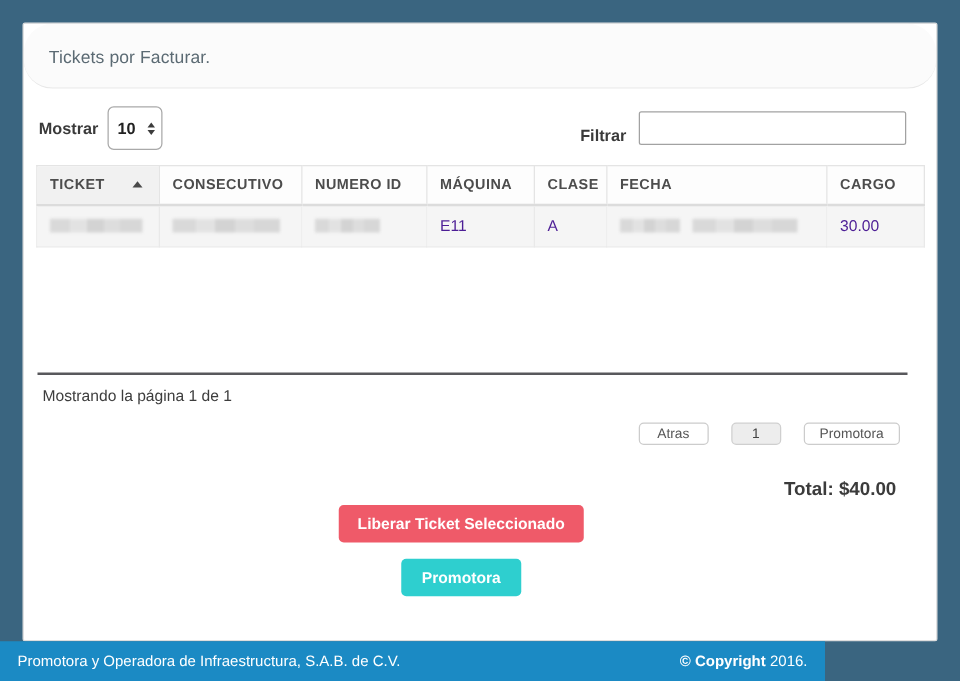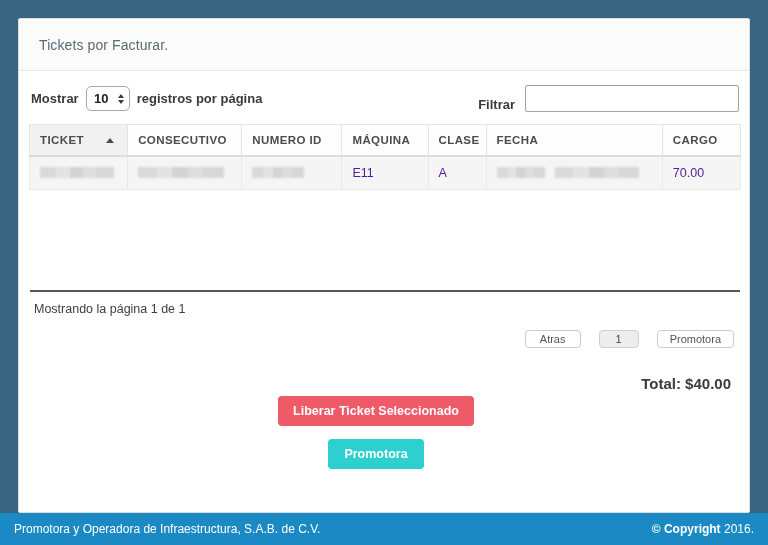--- a/index.html
+++ b/index.html
@@ -39,29 +39,30 @@
   }
 
   .panel-heading {
     height: 52px;
     background: #fbfbfb;
     border-bottom: 1px solid #e7e7e7;
     box-sizing: border-box;
     display: flex;
     align-items: center;
     padding: 0 20px;
+    border-radius: 23px;
   }
   .panel-title {
     font-size: 14px;
     color: #5b6a73;
     letter-spacing: 0.1px;
   }
 
   .panel-body {
-    padding: 14px 8px 0 10px;
+    padding: 14px 22px 0 10px;
     box-sizing: border-box;
   }
 
   
   .table-controls {
     display: flex;
     align-items: center;
     justify-content: space-between;
     padding: 0 2px 12px 2px;
   }
@@ -74,21 +75,21 @@
   }
   .length-control .lbl-pre { margin-right: 7px; }
   .length-control .lbl-post { margin-left: 7px; }
 
   .fake-select {
     position: relative;
     display: inline-flex;
     align-items: center;
     justify-content: center;
     width: 44px;
-    height: 25px;
+    height: 35px;
     border: 1px solid #a9a9a9;
     border-radius: 5px;
     background: #ffffff;
     font-size: 13px;
     font-weight: bold;
     color: #222222;
     padding-right: 13px;
     box-sizing: border-box;
   }
   .fake-select .stepper {
@@ -298,21 +299,21 @@
     cursor: pointer;
     margin-top: 13px;
     margin-left: -18px;
   }
 
   
   .site-footer {
     position: absolute;
     left: 0;
     bottom: 0;
-    width: 768px;
+    width: 660px;
     height: 32px;
     background: #1b8ac4;
     color: #ffffff;
     display: flex;
     align-items: center;
     justify-content: space-between;
     padding: 0 14px;
     box-sizing: border-box;
     font-size: 12px;
   }
@@ -337,21 +338,20 @@
 
         <div class="length-control">
           <span class="lbl-pre">Mostrar</span>
           <span class="fake-select">
             <span>10</span>
             <span class="stepper">
               <i class="up"></i>
                 <i class="down"></i>
             </span>
           </span>
-          <span class="lbl-post">registros por página</span>
         </div>
 
         <div class="filter-control">
           <label>Filtrar</label>
           <input class="filter-input" type="text" placeholder="" style="">
         </div>
 
       </div>
 
       <table class="data-table">
@@ -389,21 +389,21 @@
               <span class="redacted w3"></span>
             </td>
             <td>E11</td>
             <td>A</td>
             <td>
               <span class="redacted-group">
                 <span class="redacted w4"></span>
                 <span class="redacted w5"></span>
               </span>
             </td>
-            <td>70.00</td>
+            <td>30.00</td>
           </tr>
         </tbody>
       </table>
 
       <div class="table-filler"></div>
 
       <div class="pager-zone">
         <div class="pager-info">Mostrando la página 1 de 1</div>
         <div class="pager-buttons">
           <button class="pg-btn">Atras</button>

